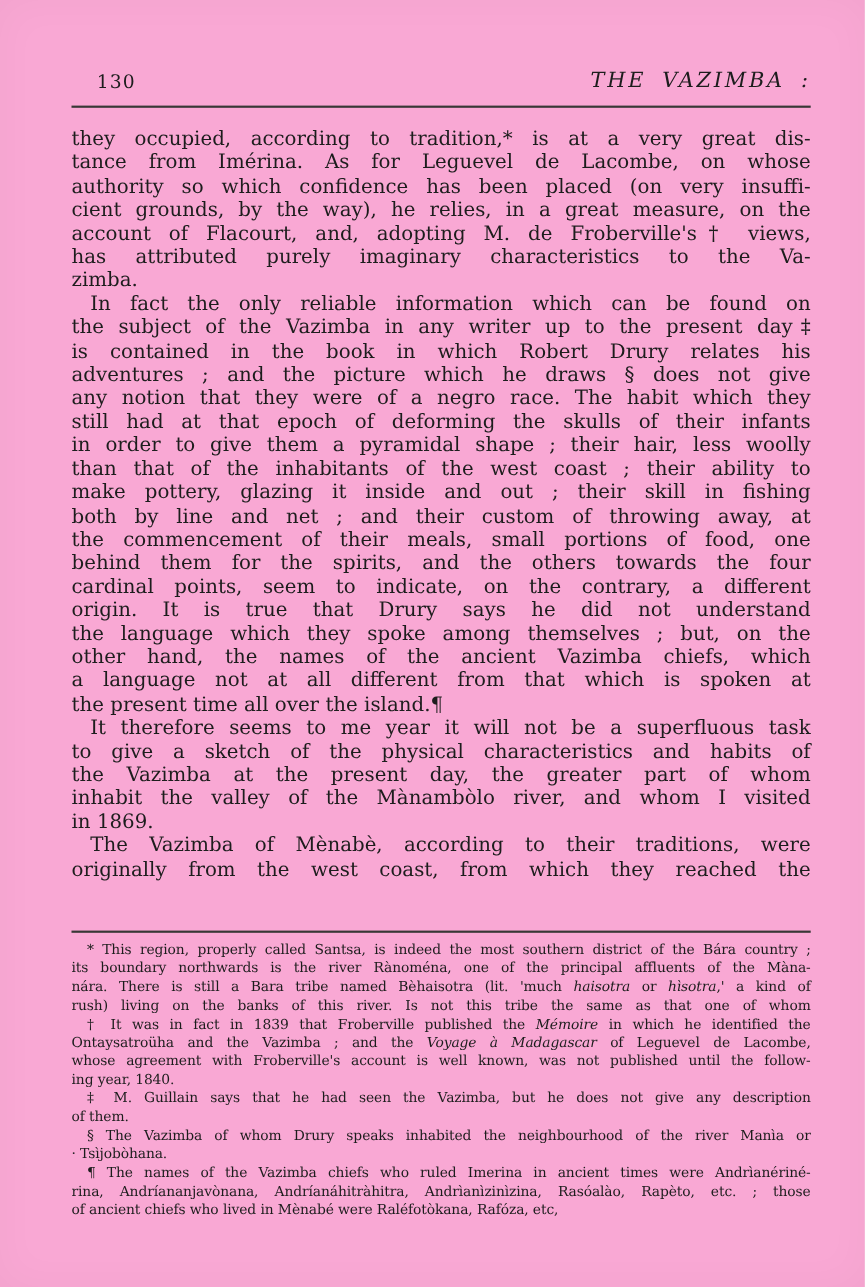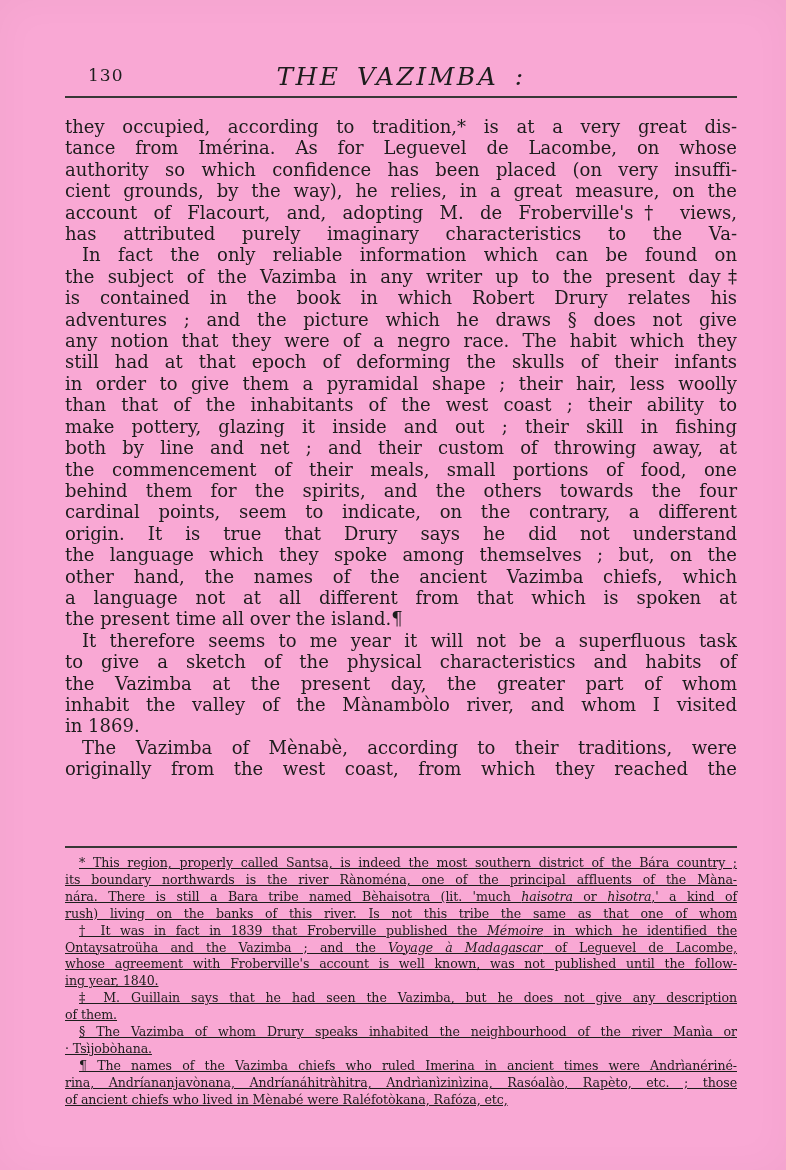--- a/index.html
+++ b/index.html
@@ -18,22 +18,22 @@
   }
   .content-col { position: absolute; left: 65px; width: 672px; }
 
   
   .page-header { top: 62px; height: 26px; }
   .page-number {
     position: absolute; left: 23px; top: 3px;
     font-size: 17px; letter-spacing: 1px;
   }
   .running-title {
-    display: block; text-align: center;
-    font-style: italic; font-size: 25px;
+    display: block; text-align: right;
+    font-style: italic; font-size: 19px;
     letter-spacing: 2.5px; word-spacing: 6px;
   }
   .header-rule {
     position: absolute; left: 65px; top: 96px; width: 672px;
     border-top: 2.5px solid #383836; height: 0;
   }
 
   
   .body-text {
     top: 116px;
@@ -45,21 +45,20 @@
 
   
   .footnote-rule {
     position: absolute; left: 65px; top: 846px; width: 672px;
     border-top: 2px solid #383836; height: 0;
   }
   .footnotes {
     top: 855px;
     font-size: 12.6px; line-height: 16.9px;
     letter-spacing: -0.1px;
-    text-decoration: underline;
   }
   .footnotes .line.ind { text-indent: 14px; }
   .it { font-style: italic; }
 </style>
 </head>
 <body>
 
 <div class="page">
 
   <header class="content-col page-header">
@@ -69,20 +68,21 @@
 
   <div class="header-rule"></div>
 
   <main class="content-col body-text">
       <div class="line">they occupied, according to tradition,* is at a very great dis-</div>
       <div class="line">tance from Imérina. As for Leguevel de Lacombe, on whose</div>
       <div class="line">authority so which confidence has been placed (on very insuffi-</div>
       <div class="line">cient grounds, by the way), he relies, in a great measure, on the</div>
       <div class="line">account of Flacourt, and, adopting M. de Froberville's† views,</div>
       <div class="line">has attributed purely imaginary characteristics to the Va-</div>
+      <div class="line last">zimba.</div>
       <div class="line ind">In fact the only reliable information which can be found on</div>
       <div class="line">the subject of the Vazimba in any writer up to the present day‡</div>
       <div class="line">is contained in the book in which Robert Drury relates his</div>
       <div class="line">adventures ; and the picture which he draws § does not give</div>
       <div class="line">any notion that they were of a negro race. The habit which they</div>
       <div class="line">still had at that epoch of deforming the skulls of their infants</div>
       <div class="line">in order to give them a pyramidal shape ; their hair, less woolly</div>
       <div class="line">than that of the inhabitants of the west coast ; their ability to</div>
       <div class="line">make pottery, glazing it inside and out ; their skill in fishing</div>
       <div class="line">both by line and net ; and their custom of throwing away, at</div>

